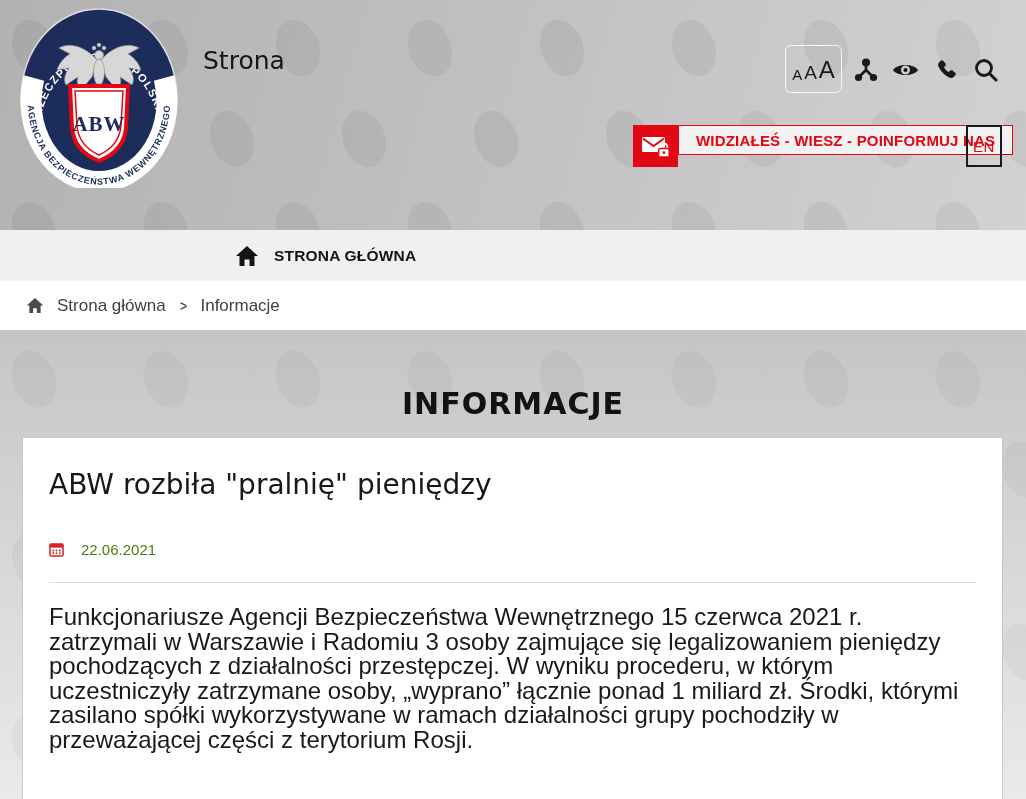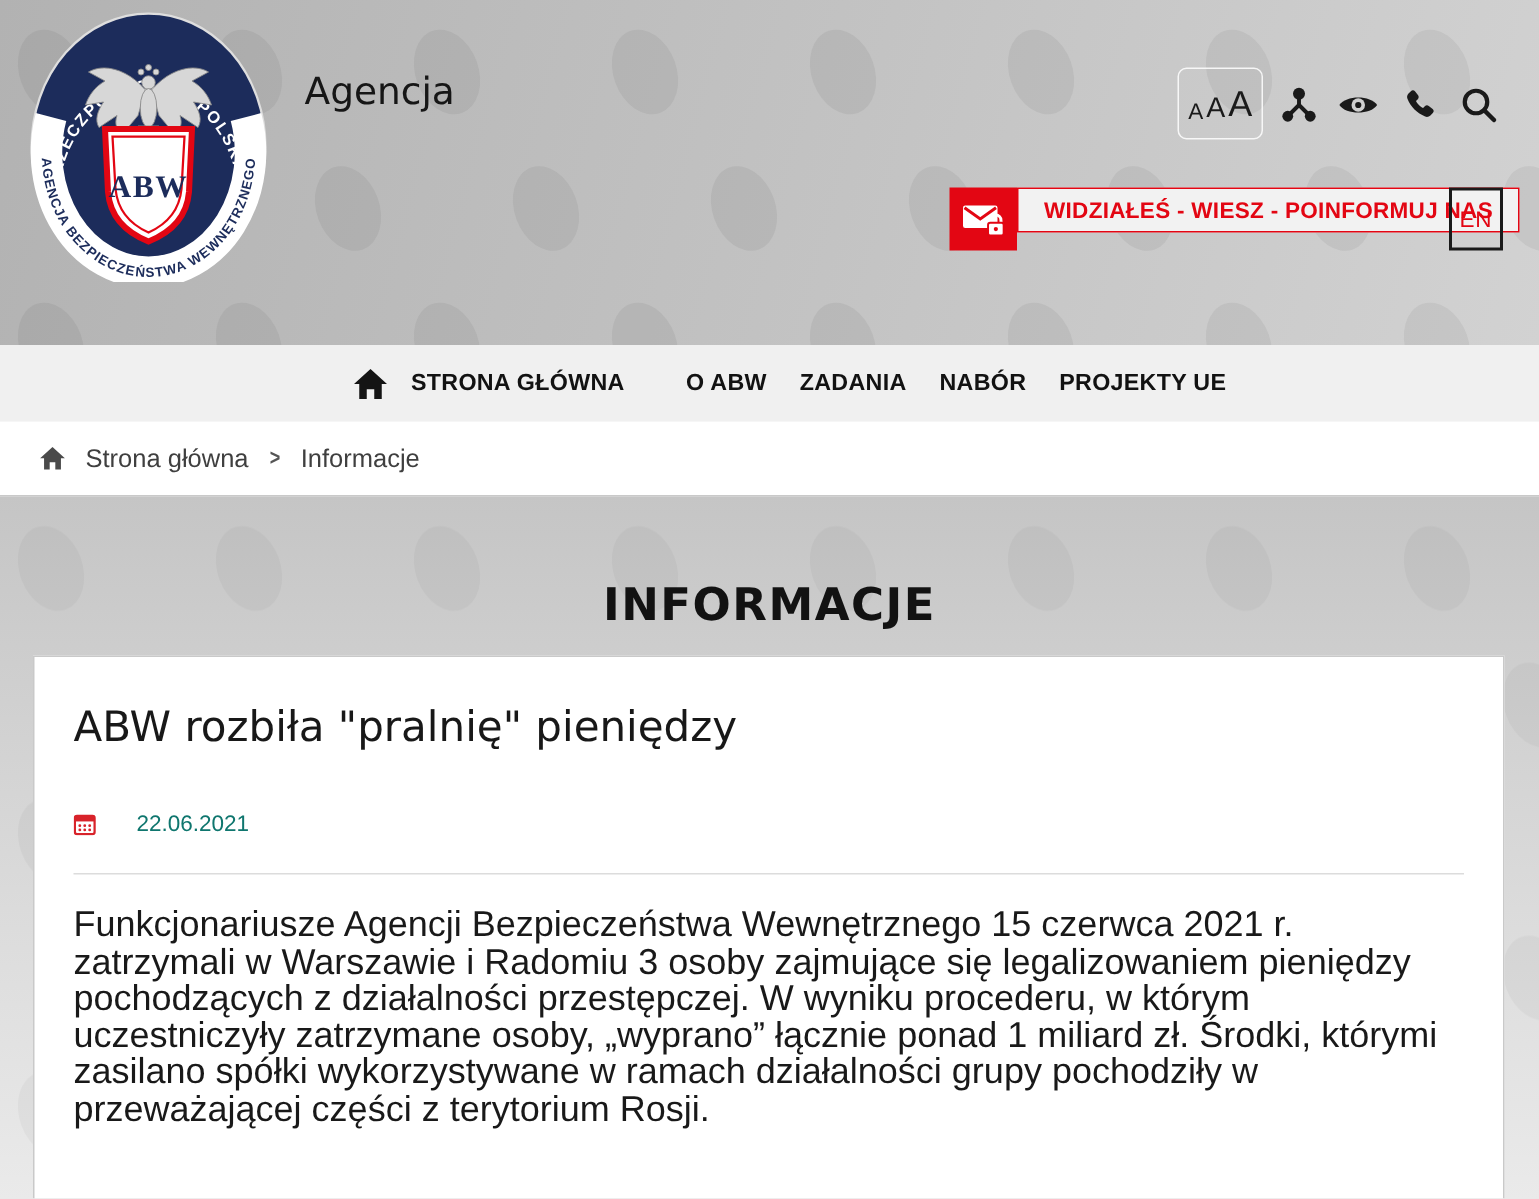--- a/index.html
+++ b/index.html
@@ -40,21 +40,21 @@
   .bc-sep { color:#555; font-size:15px; font-weight:bold; transform:scaleX(0.8); }
   .bc-link { cursor:pointer; }
 
   
   .main-area { position:relative; height:468px; background:linear-gradient(180deg,#c5c5c5 0%,#d6d6d6 45%,#eaeaea 100%); }
   .main-inner { position:relative; z-index:2; }
   .section-title { padding-top:55px; text-align:center; font-family:"DejaVu Sans",sans-serif; font-size:30px; font-weight:bold; letter-spacing:1px; color:#121212; height:36px; line-height:36px; }
 
   .article-card { margin:51px 23px 0 22px; background:#ffffff; border:1px solid #c9c9c9; padding:30px 26px 60px; min-height:400px; }
   .article-title { font-family:"DejaVu Sans",sans-serif; font-size:28px; font-weight:400; color:#181818; }
-  .date-row { margin-top:40px; display:flex; align-items:center; gap:27px; font-size:15px; color:#0f766e; }
+  .date-row { margin-top:40px; display:flex; align-items:center; gap:17px; font-size:15px; color:#4d7c0f; }
   .card-divider { margin-top:24px; border:0; border-top:1px solid #dcdcdc; }
   .body-par { margin-top:22px; font-size:24px; line-height:24.5px; color:#191919; }
   .body-par + .body-par { margin-top:14px; }
 </style>
 </head>
 <body>
 
 <div class="page">
 
   <header class="site-header">
@@ -94,21 +94,21 @@
 
         <path d="M 50,78 L 108,78 L 106,120 Q 104,143 79,153 Q 54,143 52,120 Z" fill="#ffffff" stroke="#e30613" stroke-width="4"></path>
         <path d="M 55,83 L 103,83 L 101,118 Q 99,138 79,147 Q 59,138 57,118 Z" fill="none" stroke="#e30613" stroke-width="1.5"></path>
         <text x="79" y="123" text-anchor="middle" font-family="Liberation Serif, serif" font-weight="bold" font-size="21" letter-spacing="1" fill="#1c2c5b">ABW</text>
         <text font-family="Liberation Sans, sans-serif" font-size="9" font-weight="bold" fill="#1c2c5b" letter-spacing="0.4">
           <textPath href="#sealBand" startOffset="50%" text-anchor="middle"><tspan dy="3.2">AGENCJA BEZPIECZEŃSTWA WEWNĘTRZNEGO</tspan></textPath>
         </text>
       </svg>
 
       <h1 class="site-title">
-        <span style="display:block">Agencja</span>
+        <span style="display:block">Strona</span>
       </h1>
 
       <div class="fontsize-box">
         <span class="fs-s">A</span>
         <span class="fs-m">A</span>
         <span class="fs-l">A</span>
       </div>
 
       <div class="hdr-icons">
         <span class="ic">
@@ -159,26 +159,20 @@
       <div class="en-btn">EN</div>
     </div>
   </header>
 
   <nav class="main-nav">
     <span class="nav-home">
       <svg width="24" height="22" viewBox="0 0 24 22">
           <path d="M12,1 L23,11 H19.5 V21 H14.5 V14.5 H9.5 V21 H4.5 V11 H1 Z" fill="#141414"></path>
         </svg>
       <span>STRONA GŁÓWNA</span>
-    </span>
-    <span class="nav-items">
-      <span class="nav-item">O ABW</span>
-      <span class="nav-item">ZADANIA</span>
-      <span class="nav-item">NABÓR</span>
-      <span class="nav-item">PROJEKTY UE</span>
     </span>
   </nav>
 
   <div class="breadcrumb">
     <svg width="18" height="17" viewBox="0 0 24 22">
         <path d="M12,1 L23,11 H19.5 V21 H14.5 V14.5 H9.5 V21 H4.5 V11 H1 Z" fill="#4a4a4a"></path>
       </svg>
     <span class="bc-link">Strona główna</span>
     <span class="bc-sep">&gt;</span>
     <span>Informacje</span>

